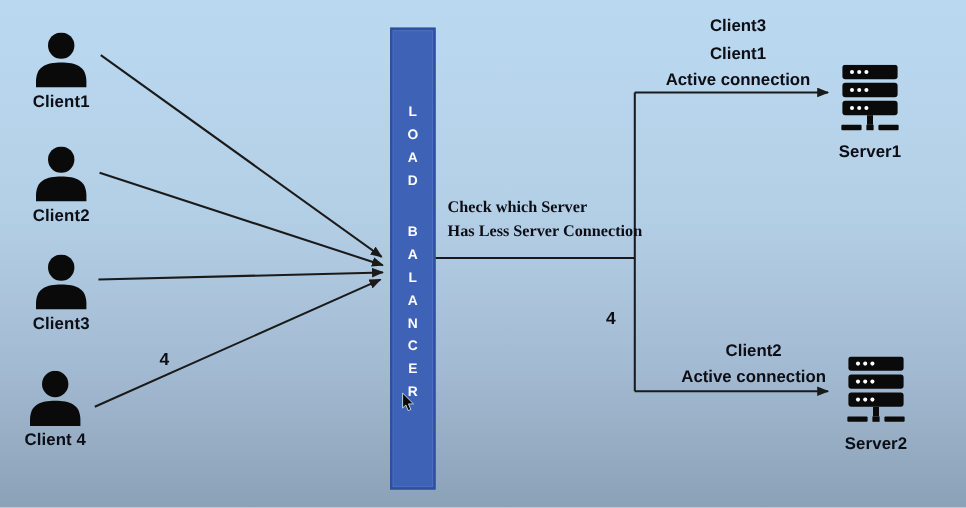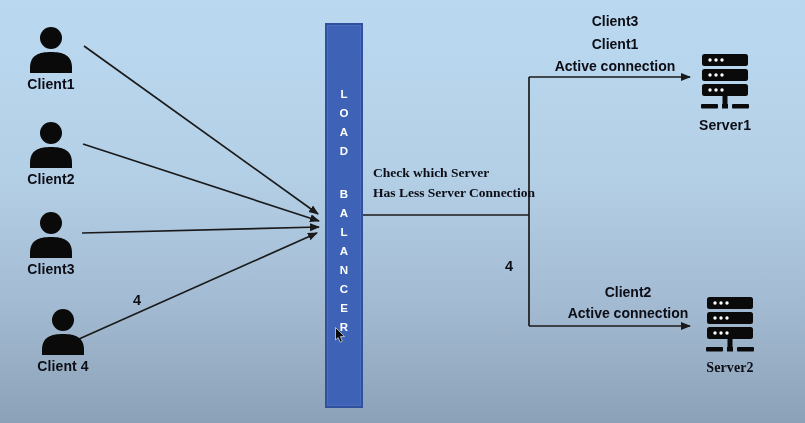--- a/index.html
+++ b/index.html
@@ -53,21 +53,21 @@
   .stack-top { left:535px; top:10px; width:160px; font-size:14px; line-height:22.5px; }
   .stack-bottom { left:548px; top:282px; width:160px; font-size:14px; line-height:21px; }
   .count { font-weight:bold; font-size:14.5px; color:#0c0d15; }
   .count-left { left:133px; top:292px; }
   .count-right { left:505px; top:258px; }
 
   
   .server { width:60px; text-align:center; }
   .server .label { margin-top:3px; }
   .server1 { left:695px; top:54px; }
-  .server2 { left:700px; top:297px;font-family:Liberation Serif, serif; }
+  .server2 { left:700px; top:297px; }
 
   .cursor { left:334px; top:327px; }
 </style>
 </head>
 <body>
 
 <div class="stage">
 
   <svg class="lines" width="805" height="423" viewBox="0 0 805 423">
     <defs>
@@ -110,21 +110,21 @@
   <div class="abs client" style="left:13px; top:212px;">
     <svg class="glyph" width="46" height="46" viewBox="0 0 46 46">
       <g fill="#0a0a0a">
         <circle cx="23" cy="11" r="11"></circle>
         <path d="M2 46 V41 C2 28 11 25 23 25 C35 25 44 28 44 41 L44 46 Z"></path>
       </g>
     </svg>
     <div class="label">Client3</div>
   </div>
 
-  <div class="abs client" style="left:25px; top:309px;">
+  <div class="abs client" style="left:8px; top:309px;">
     <svg class="glyph" width="46" height="46" viewBox="0 0 46 46">
       <g fill="#0a0a0a">
         <circle cx="23" cy="11" r="11"></circle>
         <path d="M2 46 V41 C2 28 11 25 23 25 C35 25 44 28 44 41 L44 46 Z"></path>
       </g>
     </svg>
     <div class="label">Client 4</div>
   </div>
 
   <div class="abs count count-left">4</div>

